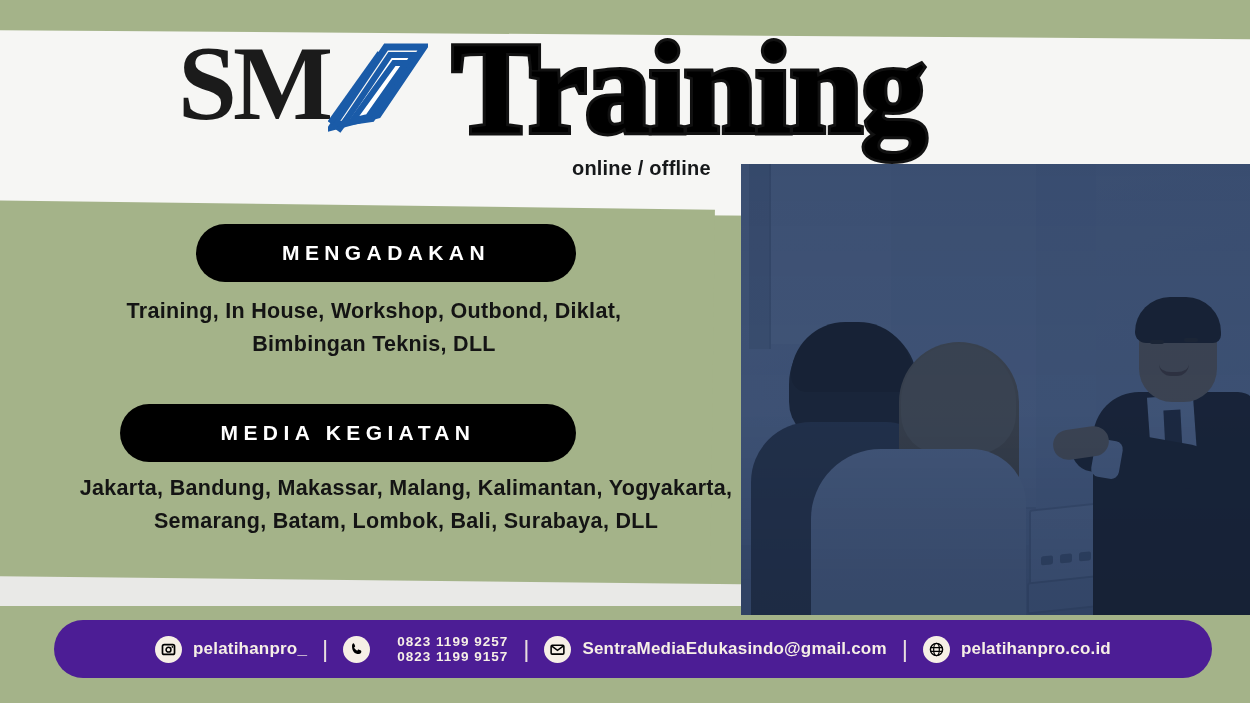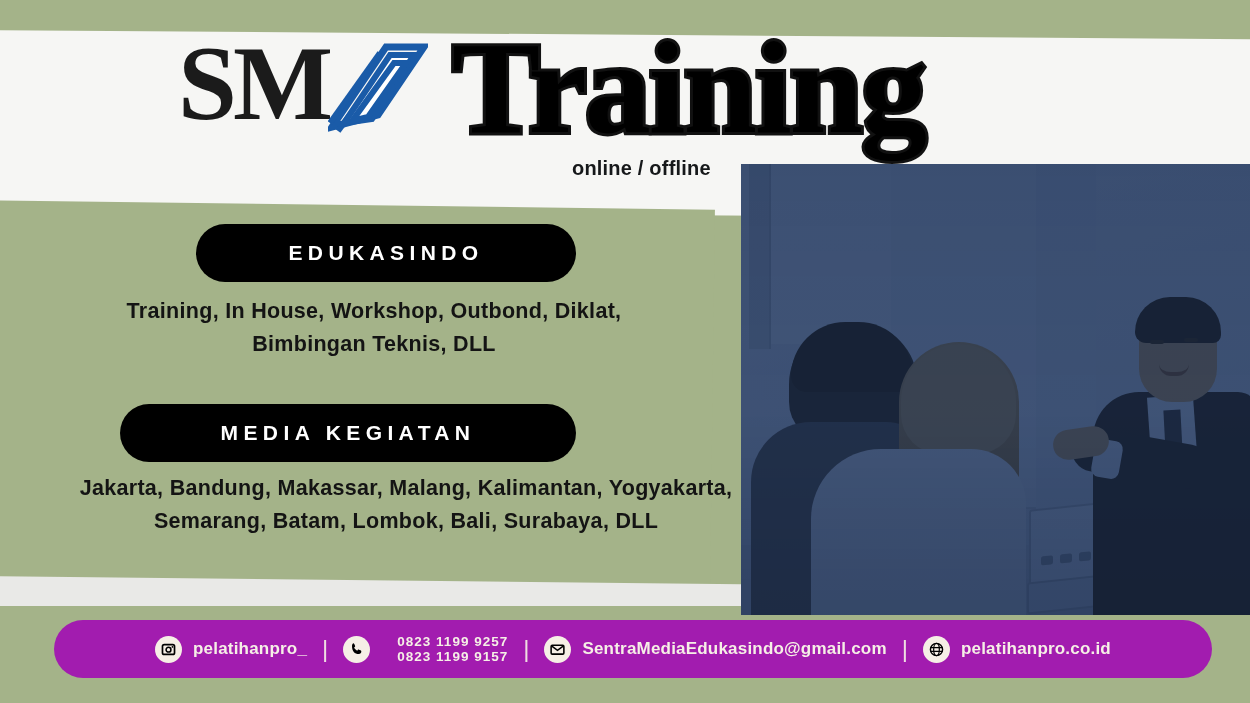--- a/index.html
+++ b/index.html
@@ -212,21 +212,21 @@
     position:absolute; text-align:center;
     font-size:21.5px; font-weight:700; color:#141414;
     line-height:1.55; letter-spacing:0.3px;
   }
   .list-mengadakan { left:74px; top:295px; width:600px; }
   .list-lokasi     { left:28px; top:472px; width:660px;margin-left:48px; }
 
   
   .footer-bar {
     position:absolute; left:54px; top:620px; width:1158px; height:58px;
-    background:#a21caf; border-radius:30px;
+    background:#4c1d95; border-radius:30px;
     display:flex; align-items:center; justify-content:center;
     gap:0;
   }
   .contact {
     display:flex; align-items:center; gap:11px;
     color:#F6EFE6; font-size:17px; font-weight:700; letter-spacing:0.2px;
   }
   .contact .lines { display:flex; flex-direction:column; line-height:1.12; }
   .contact .lines span { font-size:13.5px; letter-spacing:1px;margin-left:16px; }
   .sep { color:#F6EFE6; font-size:24px; font-weight:400; padding:0 15px; opacity:.92; }
@@ -303,21 +303,21 @@
         <g fill="#fff" stroke="#1A5BA8" stroke-width="6">
           <path d="M24 86 L66 28 L78 28 L40 82 Z"></path>
         </g>
       </svg>
     </div>
   </div>
 
   <div class="headline">Training</div>
   <div class="subhead">online / offline</div>
 
-  <div class="pill pill-mengadakan">EDUKASINDO</div>
+  <div class="pill pill-mengadakan">MENGADAKAN</div>
   <div class="list-text list-mengadakan">Training, In House, Workshop, Outbond, Diklat, Bimbingan Teknis,  DLL</div>
 
   <div class="pill pill-lokasi">MEDIA KEGIATAN</div>
   <div class="list-text list-lokasi">Jakarta, Bandung, Makassar, Malang, Kalimantan, Yogyakarta, Semarang, Batam, Lombok, Bali, Surabaya, DLL</div>
 
   <div class="footer-bar">
 
     <div class="contact">
       <span class="ico">
         <svg width="17" height="17" viewBox="0 0 24 24">

